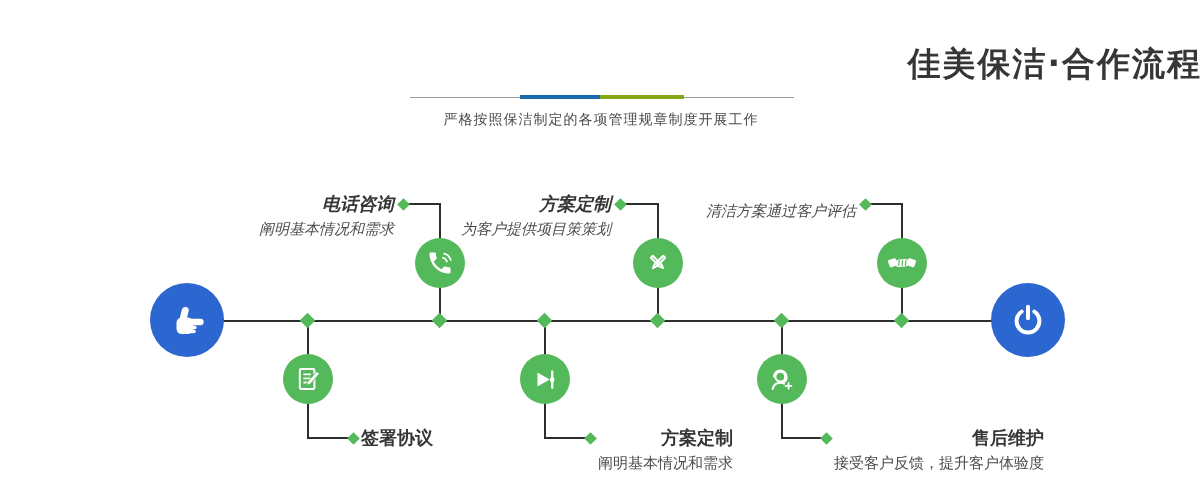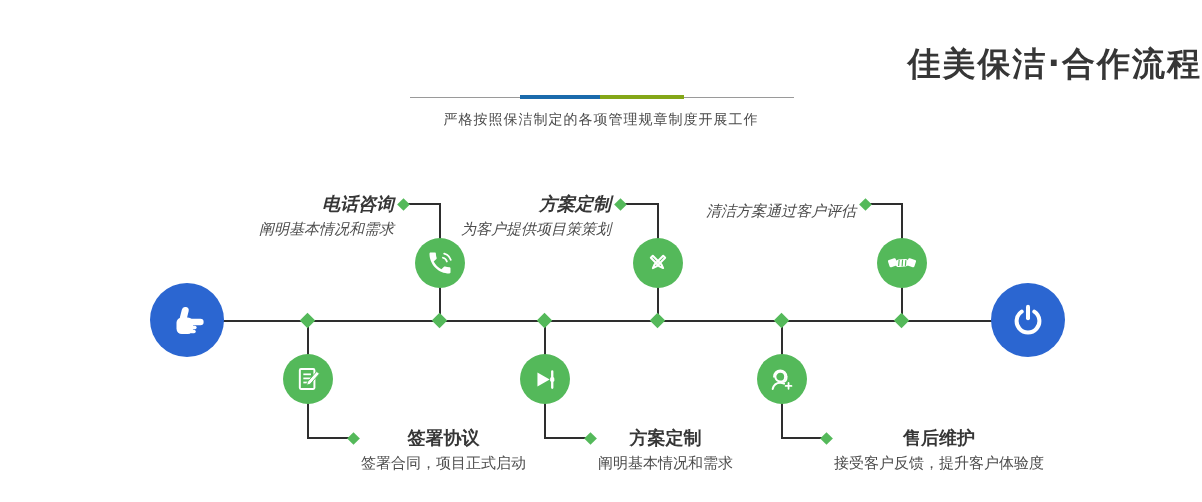--- a/index.html
+++ b/index.html
@@ -25,21 +25,21 @@
   
   .gcircle{position:absolute;width:50px;height:50px;border-radius:50%;background:#54b95a;
     display:flex;align-items:center;justify-content:center;}
   .bcircle{position:absolute;width:74px;height:74px;border-radius:50%;background:#2b66d1;
     display:flex;align-items:center;justify-content:center;}
   
   .step{position:absolute;white-space:nowrap;}
   .step .t{font-size:18px;font-weight:bold;color:#363636;line-height:1;}
   .step .d{margin-top:9px;font-size:15px;color:#4c4c4c;line-height:1;}
   .step.top{text-align:right;font-style:italic;}
-  .step.bottom{text-align:center;}
+  .step.bottom{text-align:right;}
 </style>
 </head>
 <body>
 
 <div class="canvas">
 
   <div class="h-title">佳美保洁·合作流程</div>
   <div class="dv-line"></div>
   <div class="dv-blue"></div>
   <div class="dv-green"></div>
@@ -166,21 +166,20 @@
   <div class="step top" style="right:591px;top:195px;">
     <div class="t">方案定制</div>
     <div class="d">为客户提供项目策策划</div>
   </div>
   <div class="step top" style="right:346px;top:195px;">
     <div class="d">清洁方案通过客户评估</div>
   </div>
 
   <div class="step bottom" style="left:361px;top:429px;">
     <div class="t">签署协议</div>
-    <div class="d">签署合同，项目正式启动</div>
   </div>
   <div class="step bottom" style="left:598px;top:429px;">
     <div class="t">方案定制</div>
     <div class="d">阐明基本情况和需求</div>
   </div>
   <div class="step bottom" style="left:834px;top:429px;">
     <div class="t">售后维护</div>
     <div class="d">接受客户反馈，提升客户体验度</div>
   </div>
 

